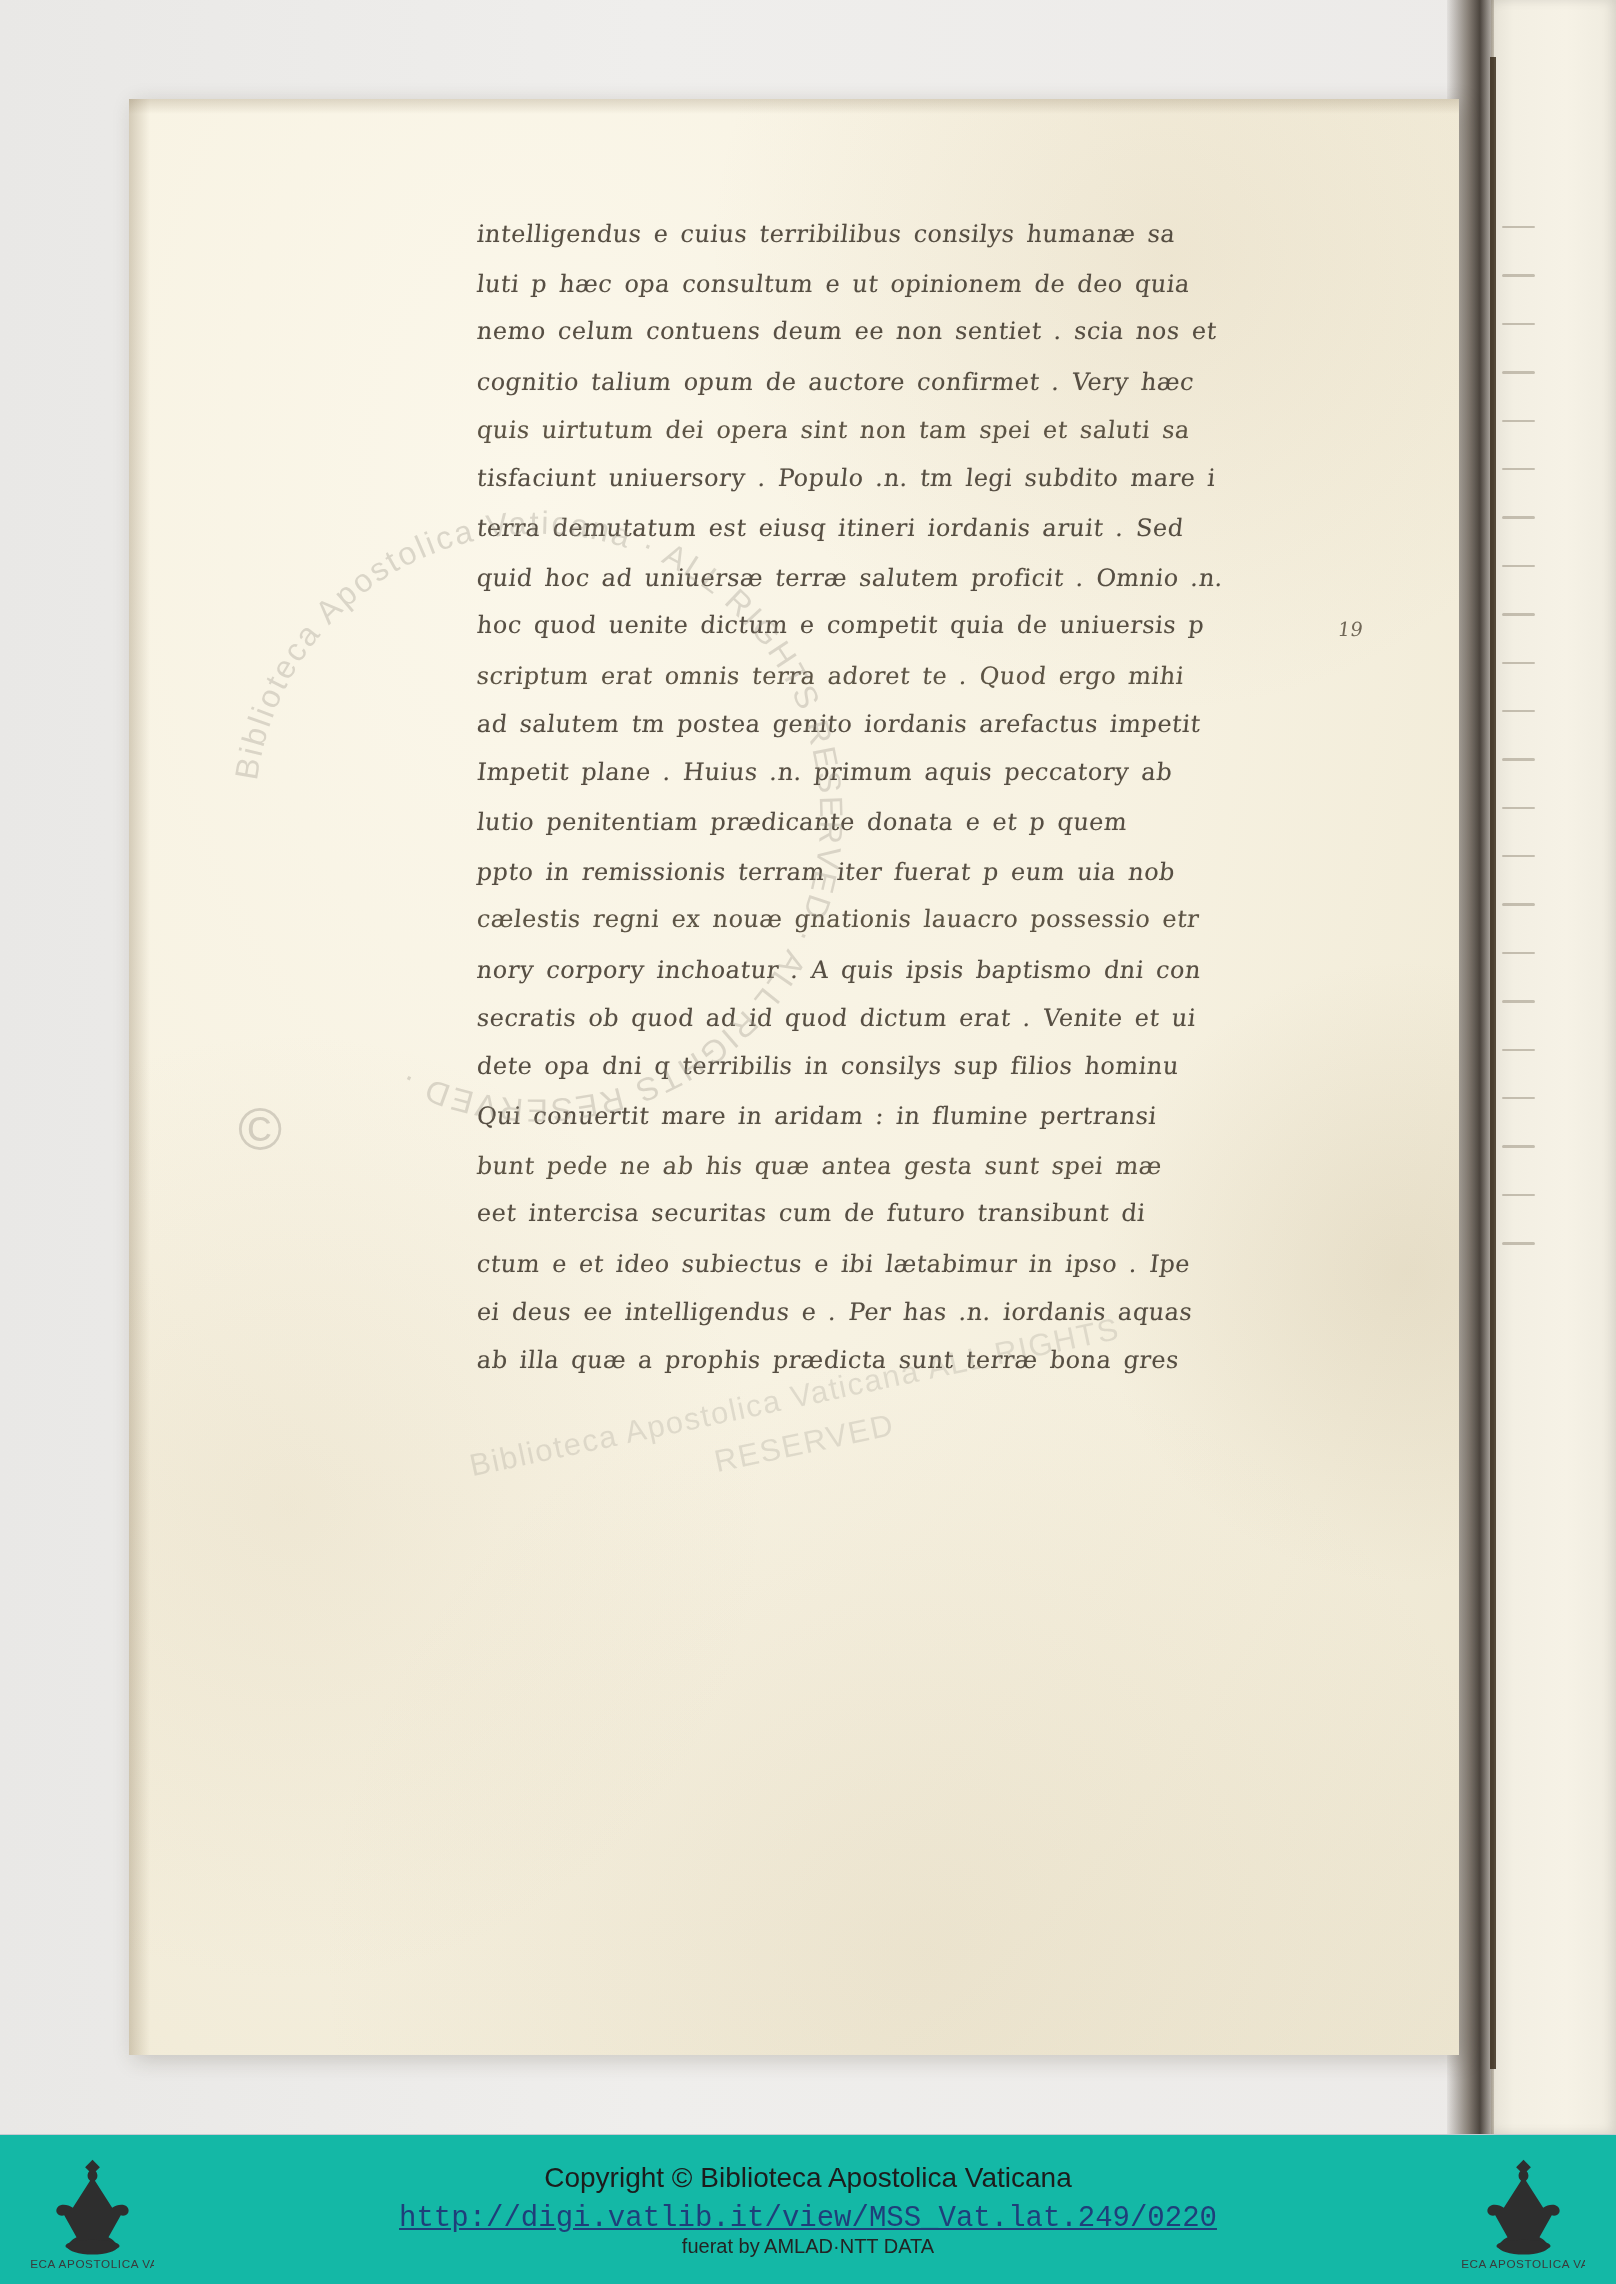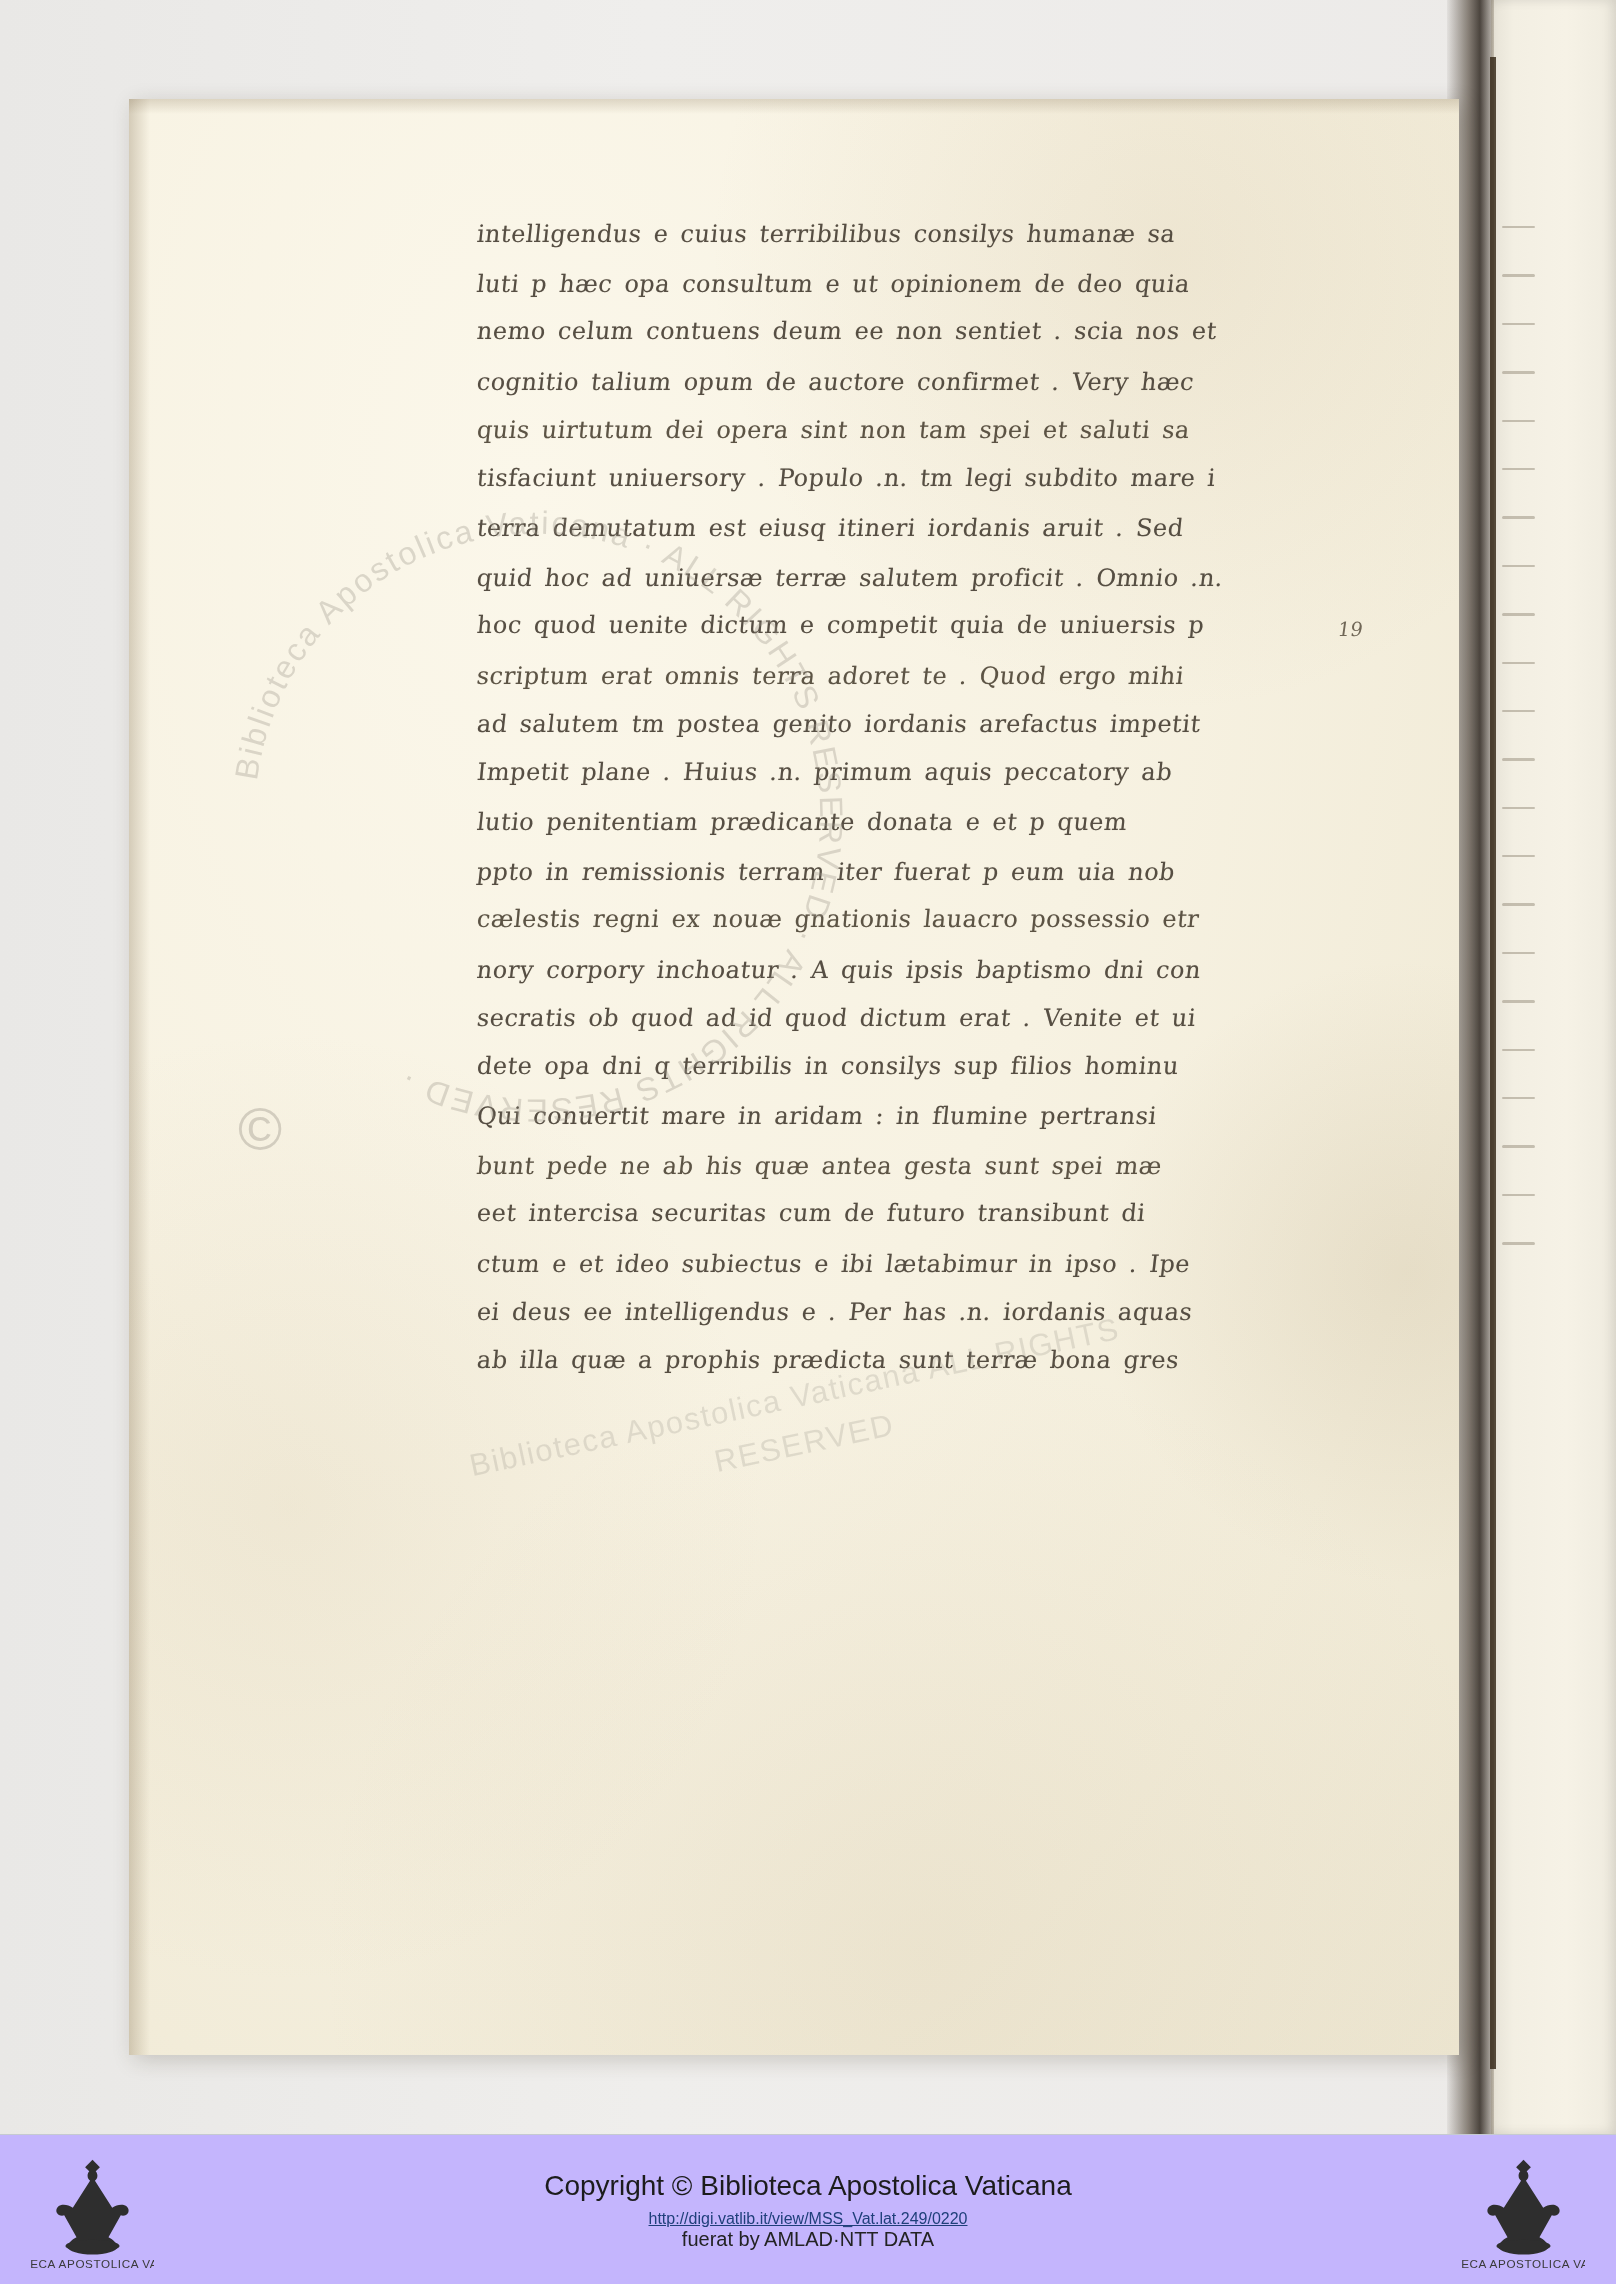--- a/index.html
+++ b/index.html
@@ -204,45 +204,45 @@
     line-height: 1.5;
   }
 
   
   .footer {
     position: absolute;
     left: 0;
     top: 2134px;
     width: 1616px;
     height: 150px;
-    background: #c4b5fd;
+    background: #14b8a6;
     border-top: 0.8px solid #c5cad0;
   }
   .footer-inner {
     position: absolute;
     left: 0;
     top: 0;
     width: 1616px;
     height: 150px;
     display: flex;
     align-items: center;
     justify-content: center;
     flex-direction: column;
   }
   .footer-line1 {
     font-size: 28px;
     color: #1c1c1c;
     margin-bottom: 8px;
     font-family: "Liberation Sans", sans-serif;
   }
   .footer-line2 {
-    font-size: 16px;
+    font-size: 29px;
     color: #1f3f7a;
     text-decoration: underline;
-    font-family: Liberation Sans, sans-serif;
+    font-family: Liberation Mono, monospace;
   }
   .footer-line3 {
     font-size: 20px;
     color: #232323;
     font-family: "Liberation Sans", sans-serif;
   }
 
   
   .seal {
     position: absolute;

